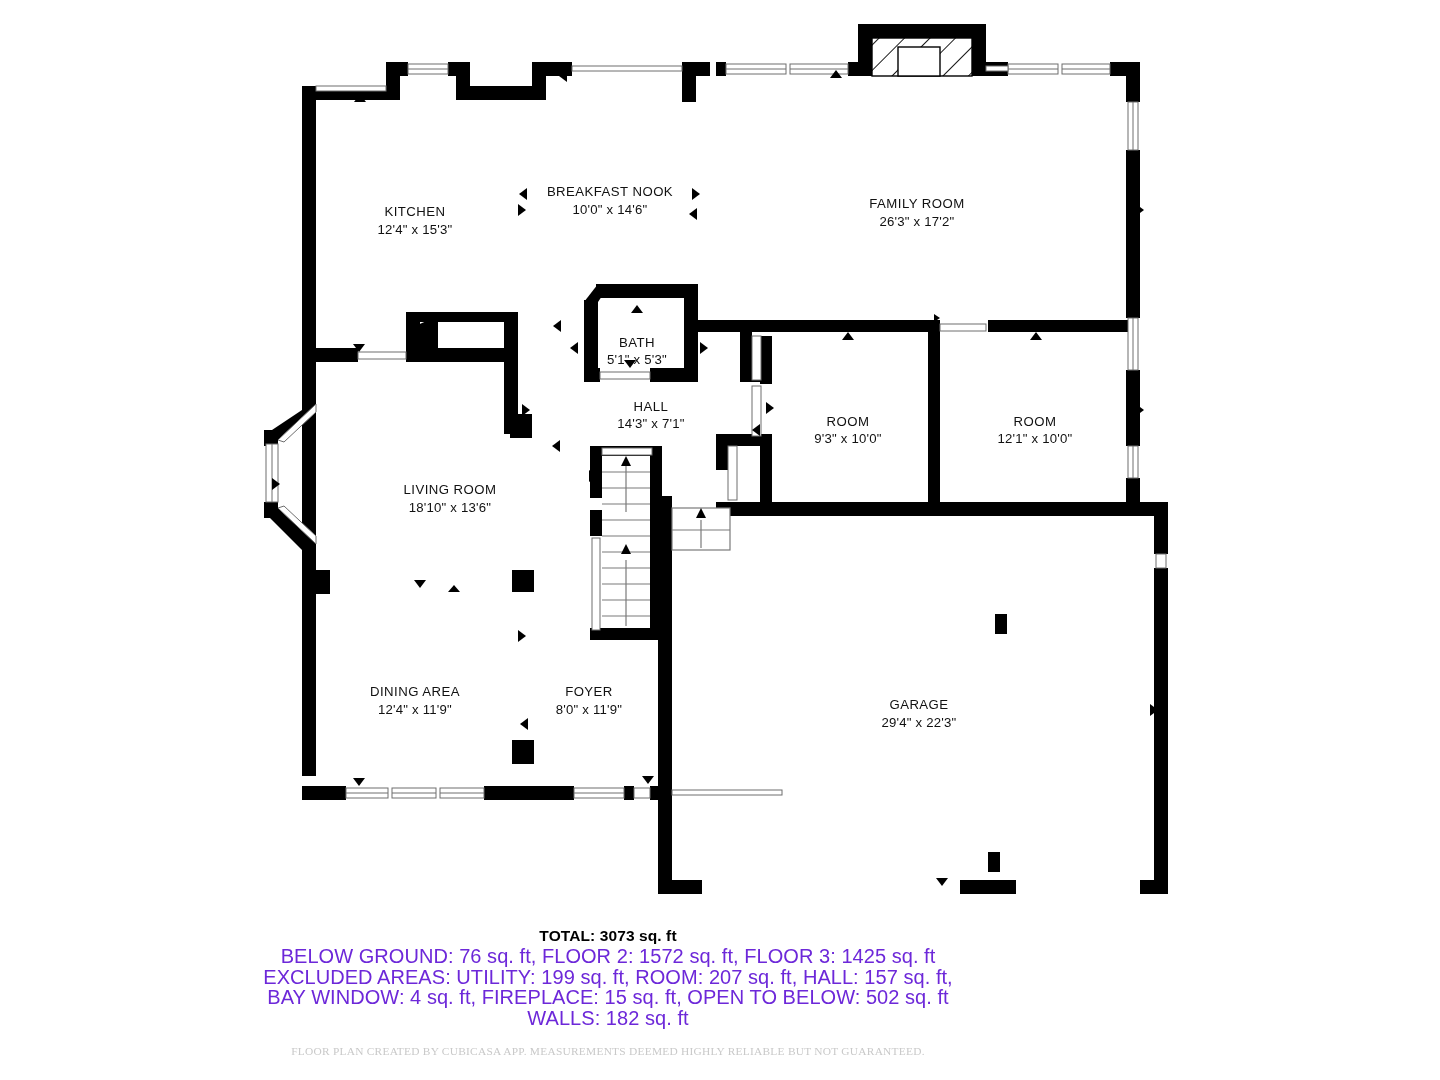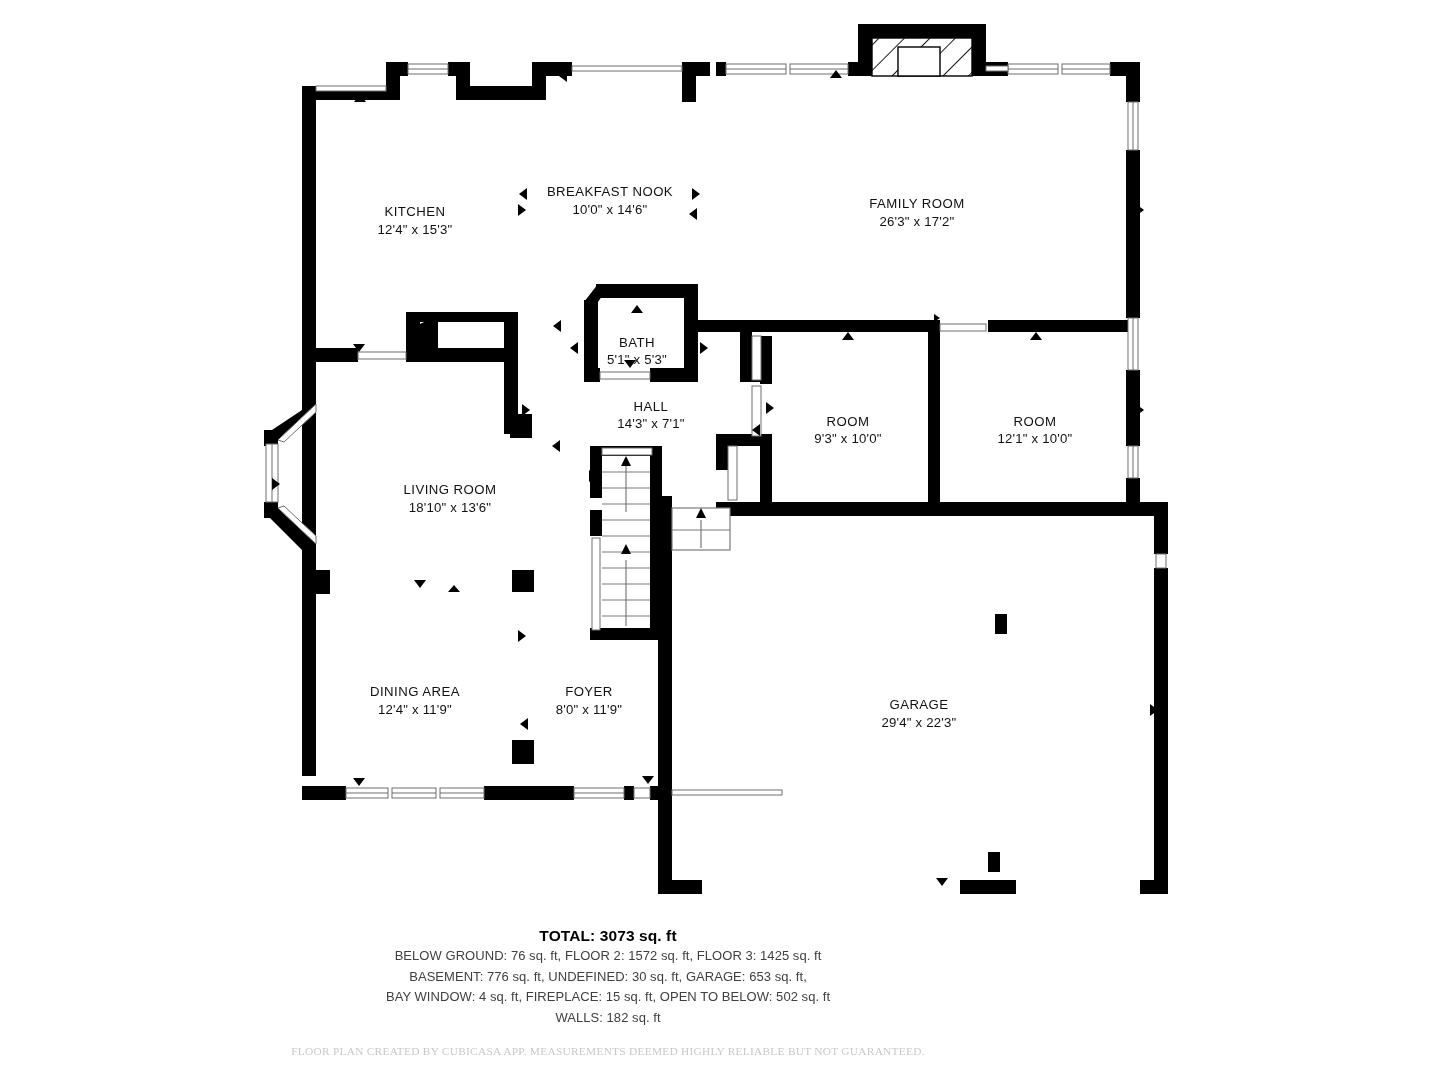--- a/index.html
+++ b/index.html
@@ -58,22 +58,22 @@
     font-family: "Liberation Sans", sans-serif;
   }
   .footer-total {
     font-size: 15.5px;
     font-weight: bold;
     color: #000000;
     line-height: 21px;
     letter-spacing: 0.1px;
   }
   .footer-line {
-    font-size: 13px;
-    color: #404040;
+    font-size: 20px;
+    color: #6d28d9;
     line-height: 20.5px;
     letter-spacing: 0.05px;
   }
   .footer-disclaimer {
     margin-top: 17px;
     font-size: 11.4px;
     color: #c9c9c9;
     letter-spacing: 0.25px;
     font-family: Liberation Serif, serif;
   }
@@ -342,19 +342,19 @@
 
       <text class="rlabel" x="919" y="709">GARAGE</text>
       <text class="rdim" x="919" y="727">29'4" x 22'3"</text>
     </g>
 
   </svg>
 
   <div class="footer">
     <div class="footer-total">TOTAL: 3073 sq. ft</div>
     <div class="footer-line">BELOW GROUND: 76 sq. ft, FLOOR 2: 1572 sq. ft, FLOOR 3: 1425 sq. ft</div>
-    <div class="footer-line">BASEMENT: 776 sq. ft, UNDEFINED: 30 sq. ft, GARAGE: 653 sq. ft,</div>
+    <div class="footer-line">EXCLUDED AREAS: UTILITY: 199 sq. ft, ROOM: 207 sq. ft, HALL: 157 sq. ft,</div>
     <div class="footer-line">BAY WINDOW: 4 sq. ft, FIREPLACE: 15 sq. ft, OPEN TO BELOW: 502 sq. ft</div>
     <div class="footer-line">WALLS: 182 sq. ft</div>
     <div class="footer-disclaimer">FLOOR PLAN CREATED BY CUBICASA APP. MEASUREMENTS DEEMED HIGHLY RELIABLE BUT NOT GUARANTEED.</div>
   </div>
 
 </div>
 
 </body></html>

